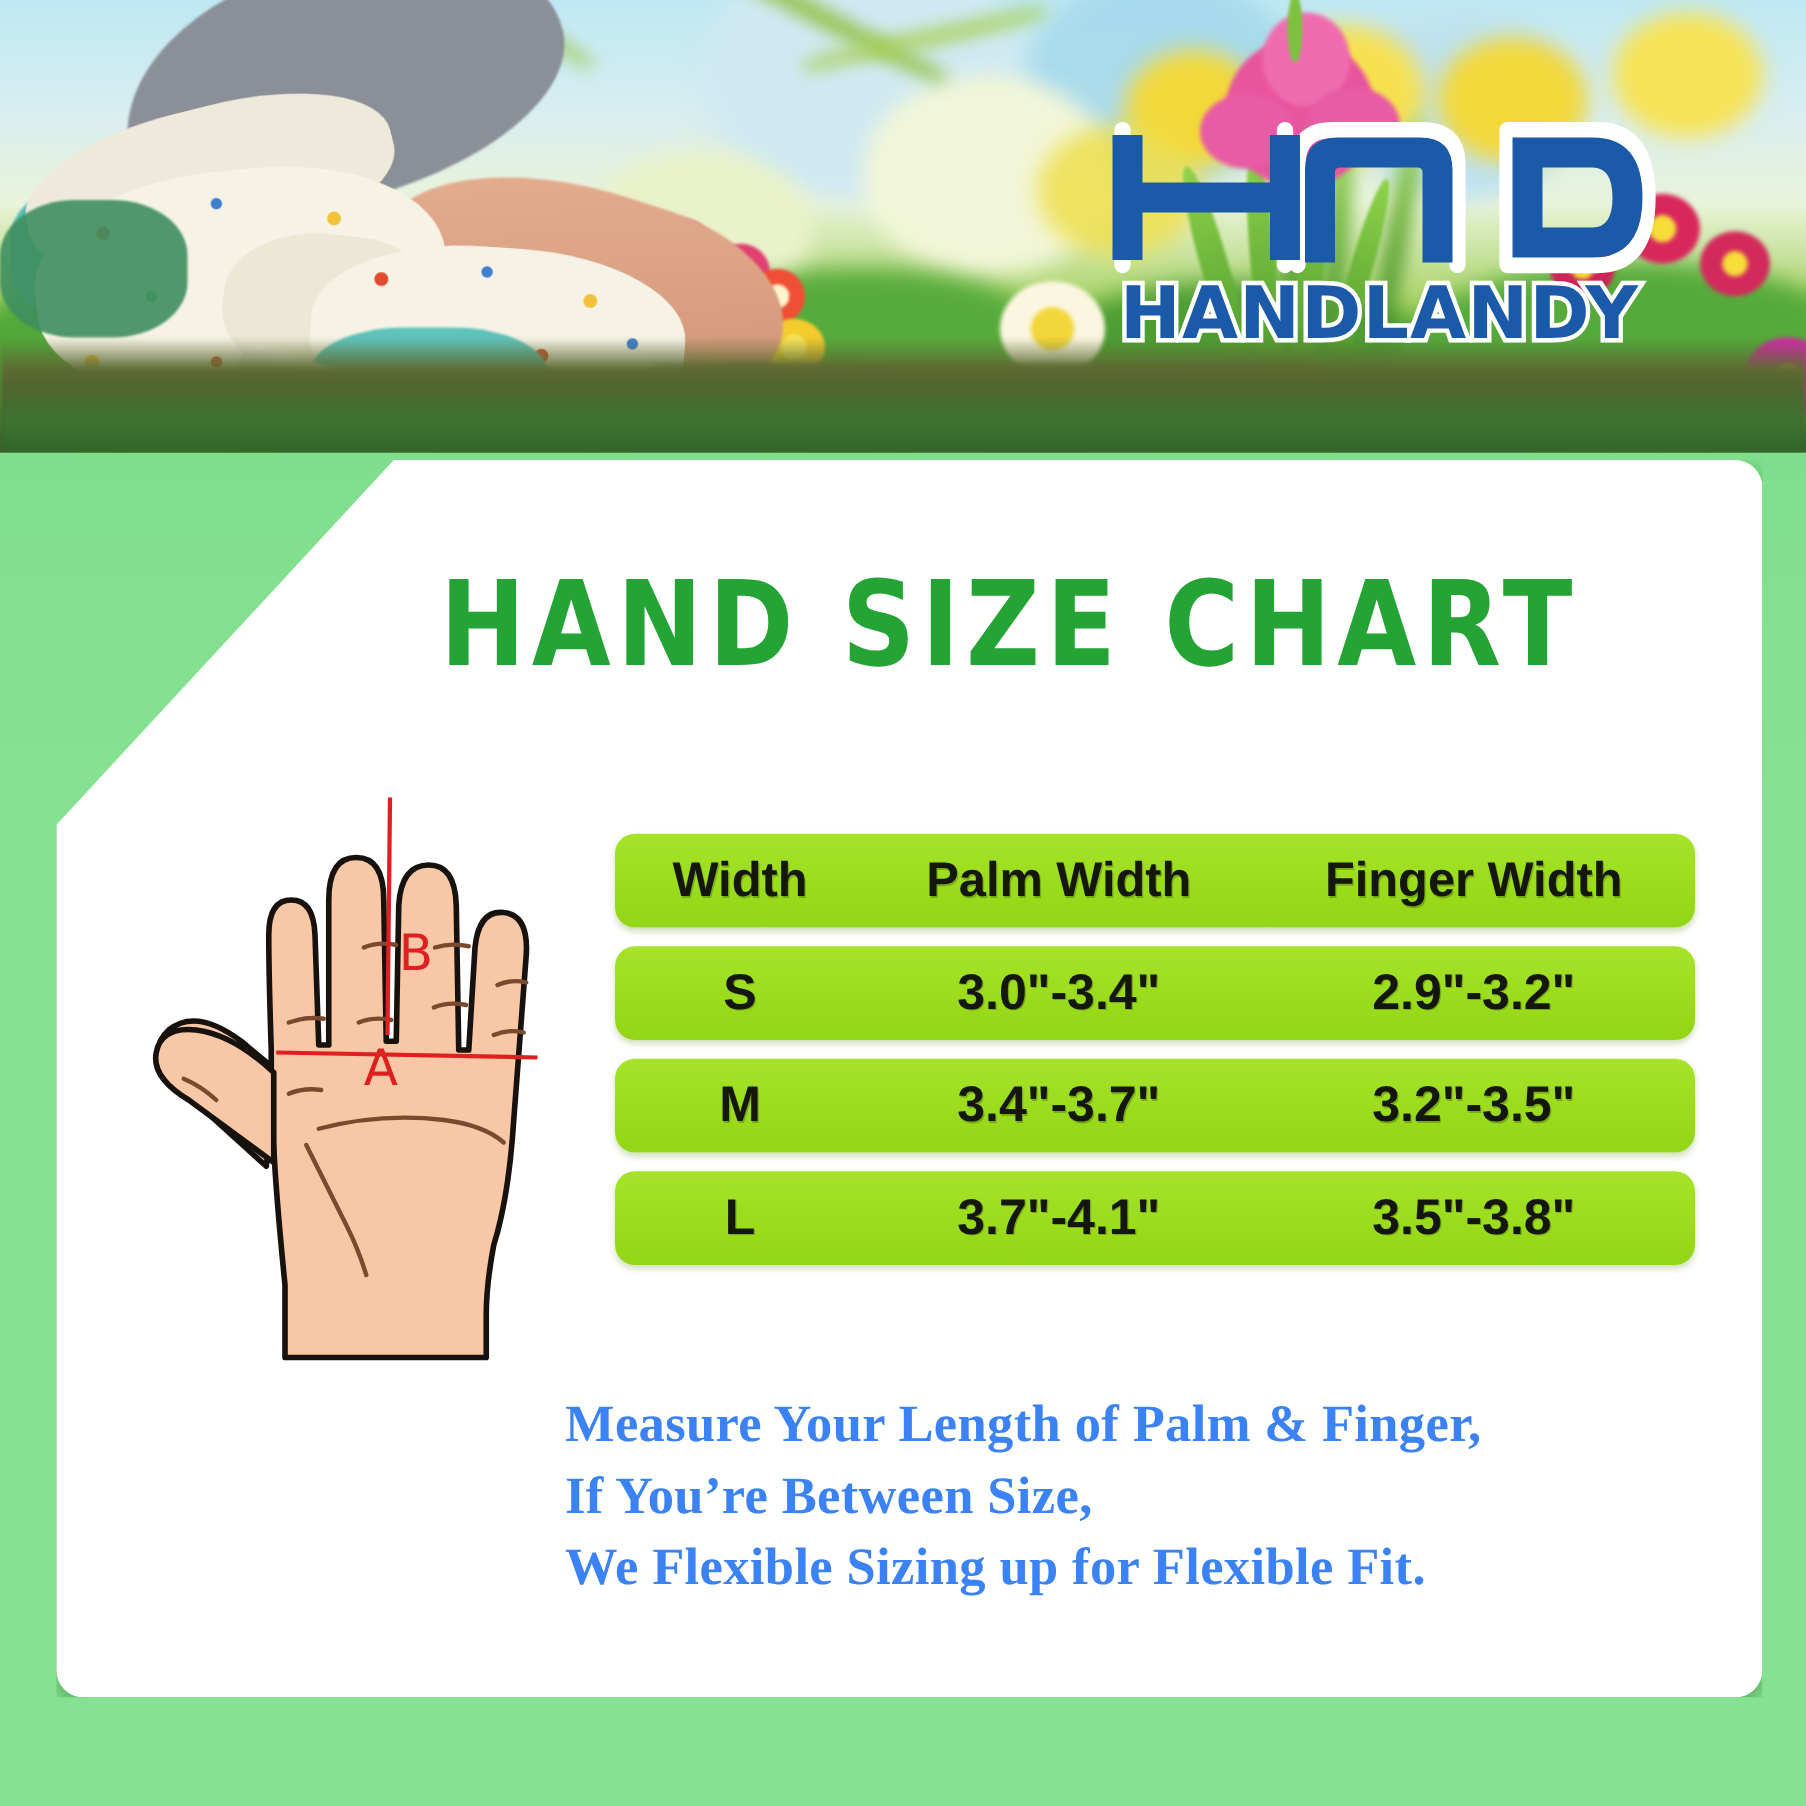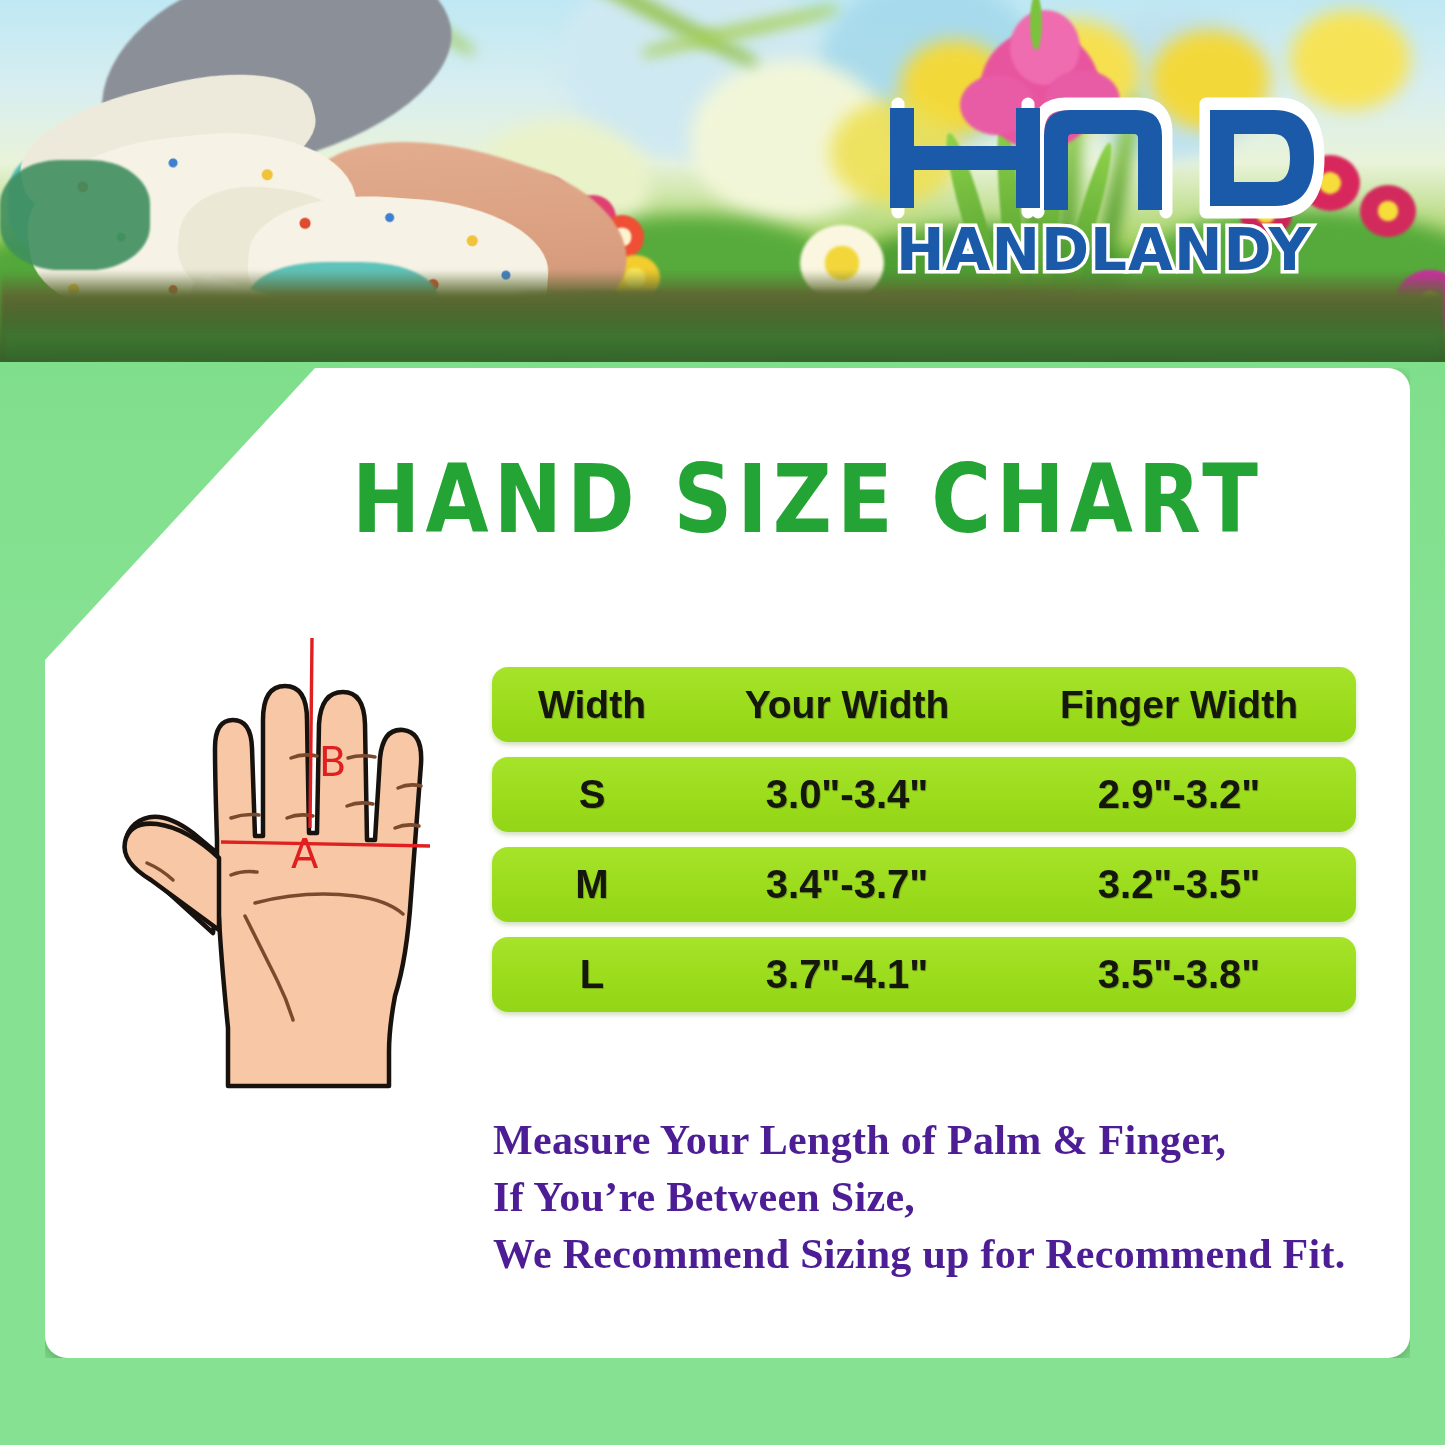--- a/index.html
+++ b/index.html
@@ -131,23 +131,22 @@
   .pill .c2{width:354px;font-size:40px;}
   .pill.head .c0,.pill.head .c1,.pill.head .c2{font-size:39px;}
 
   
   .note{
     position:absolute;left:452px;top:1112px;width:930px;
     font-family:"Liberation Serif", serif;
     font-weight:bold;
     font-size:42px;
     line-height:57px;
-    color:#4c1d95;
+    color:#3b82f6;
     letter-spacing:.3px;
-    margin-left:41px;
   }
   .note div{white-space:nowrap;}
 </style>
 </head>
 <body>
 
 <div id="stage">
 
   <div class="bg-green"></div>
 
@@ -304,21 +303,21 @@
         <line x1="126" y1="214" x2="335" y2="218"></line>
       </g>
       <text x="224" y="148" font-family="DejaVu Sans, sans-serif" font-size="40" fill="#e02020">B</text>
       <text x="196" y="240" font-family="DejaVu Sans, sans-serif" font-size="40" fill="#e02020">A</text>
     </svg>
   </div>
 
   <div class="tbl">
     <div class="pill head">
       <div class="c c0">Width</div>
-      <div class="c c1">Your Width</div>
+      <div class="c c1">Palm Width</div>
       <div class="c c2">Finger Width</div>
     </div>
     <div class="pill">
       <div class="c c0">S</div>
       <div class="c c1">3.0"-3.4"</div>
       <div class="c c2">2.9"-3.2"</div>
     </div>
     <div class="pill">
       <div class="c c0">M</div>
       <div class="c c1">3.4"-3.7"</div>
@@ -327,16 +326,16 @@
     <div class="pill">
       <div class="c c0">L</div>
       <div class="c c1">3.7"-4.1"</div>
       <div class="c c2">3.5"-3.8"</div>
     </div>
   </div>
 
   <div class="note">
     <div>Measure Your Length of Palm &amp; Finger,</div>
     <div>If You’re Between Size,</div>
-    <div>We Recommend Sizing up for Recommend Fit.</div>
+    <div>We Flexible Sizing up for Flexible Fit.</div>
   </div>
 
 </div>
 
 </body></html>

